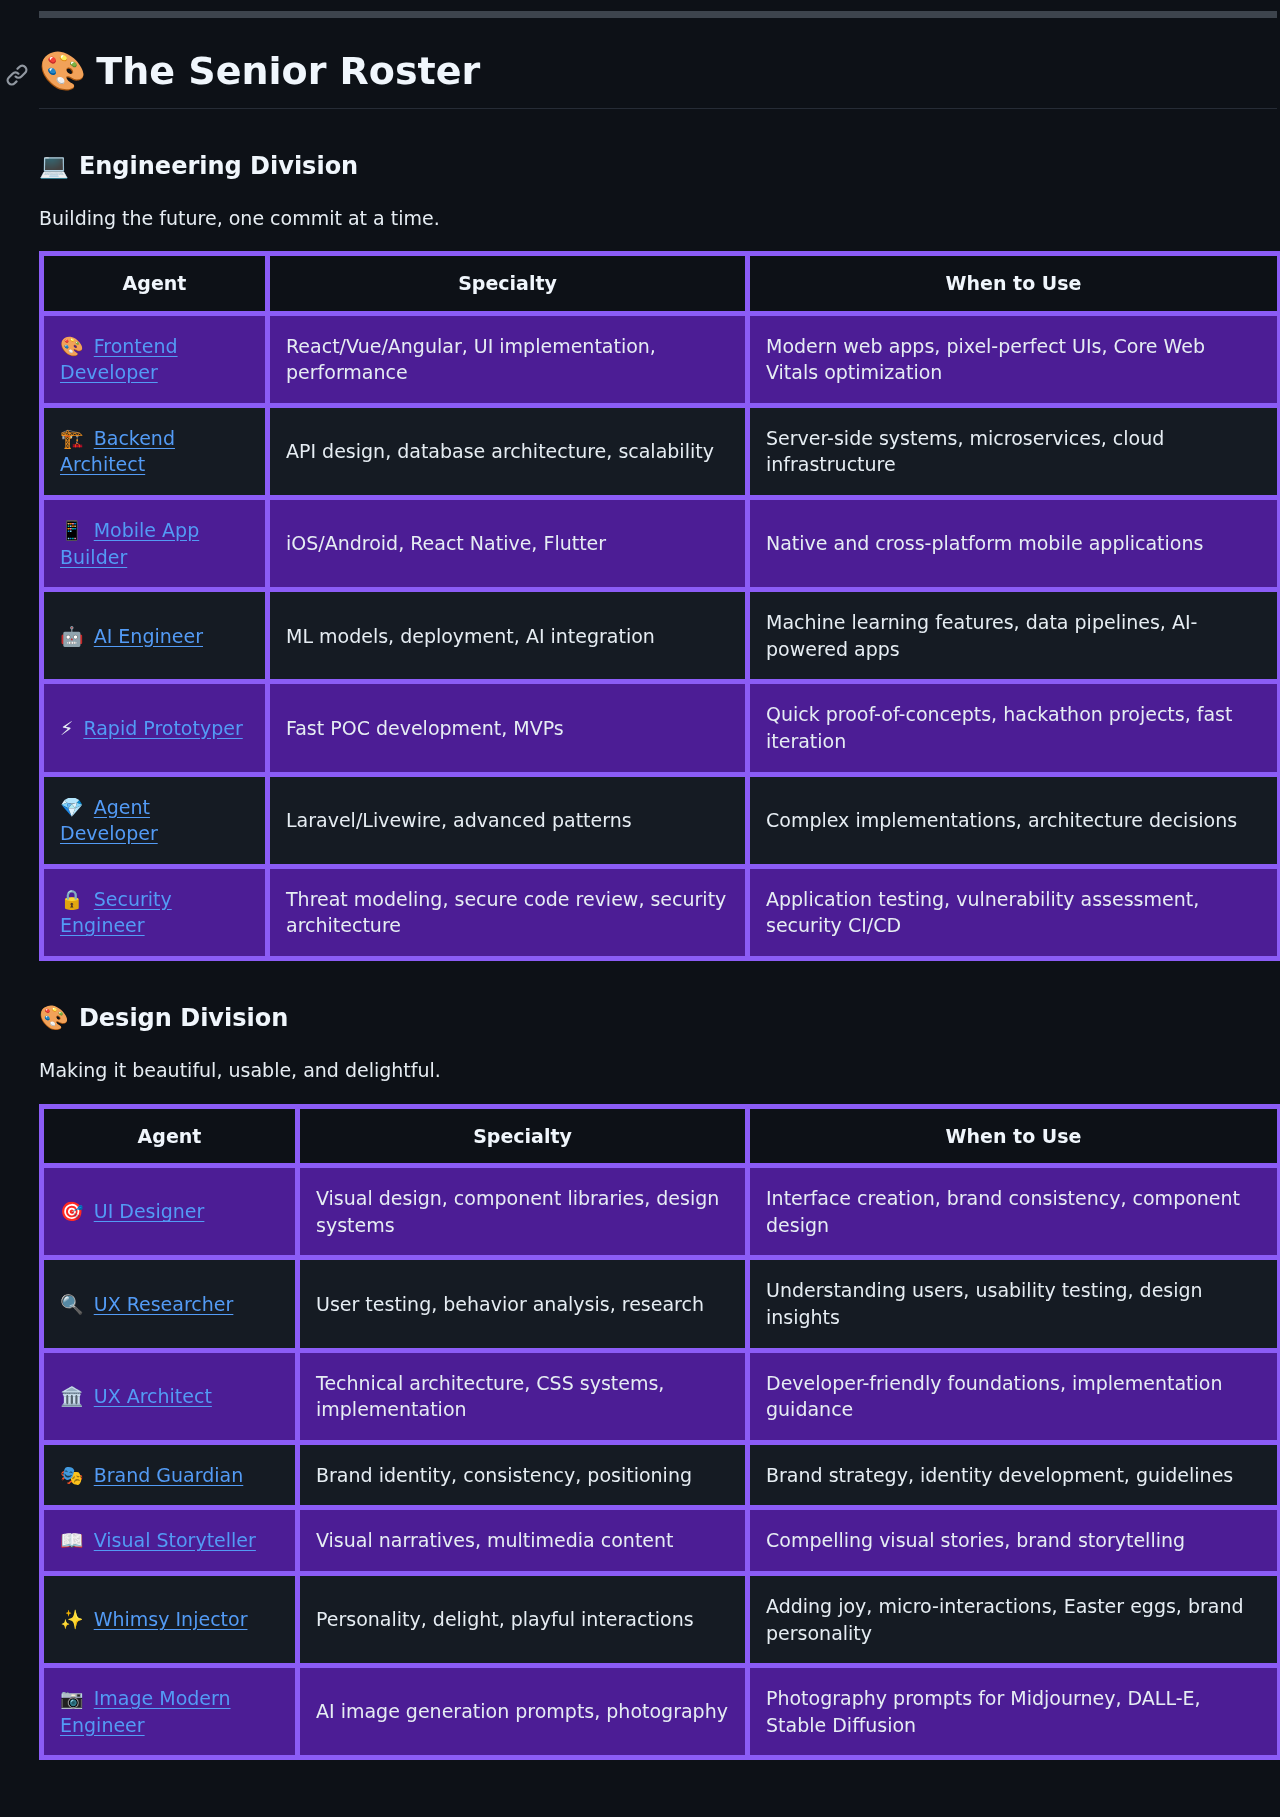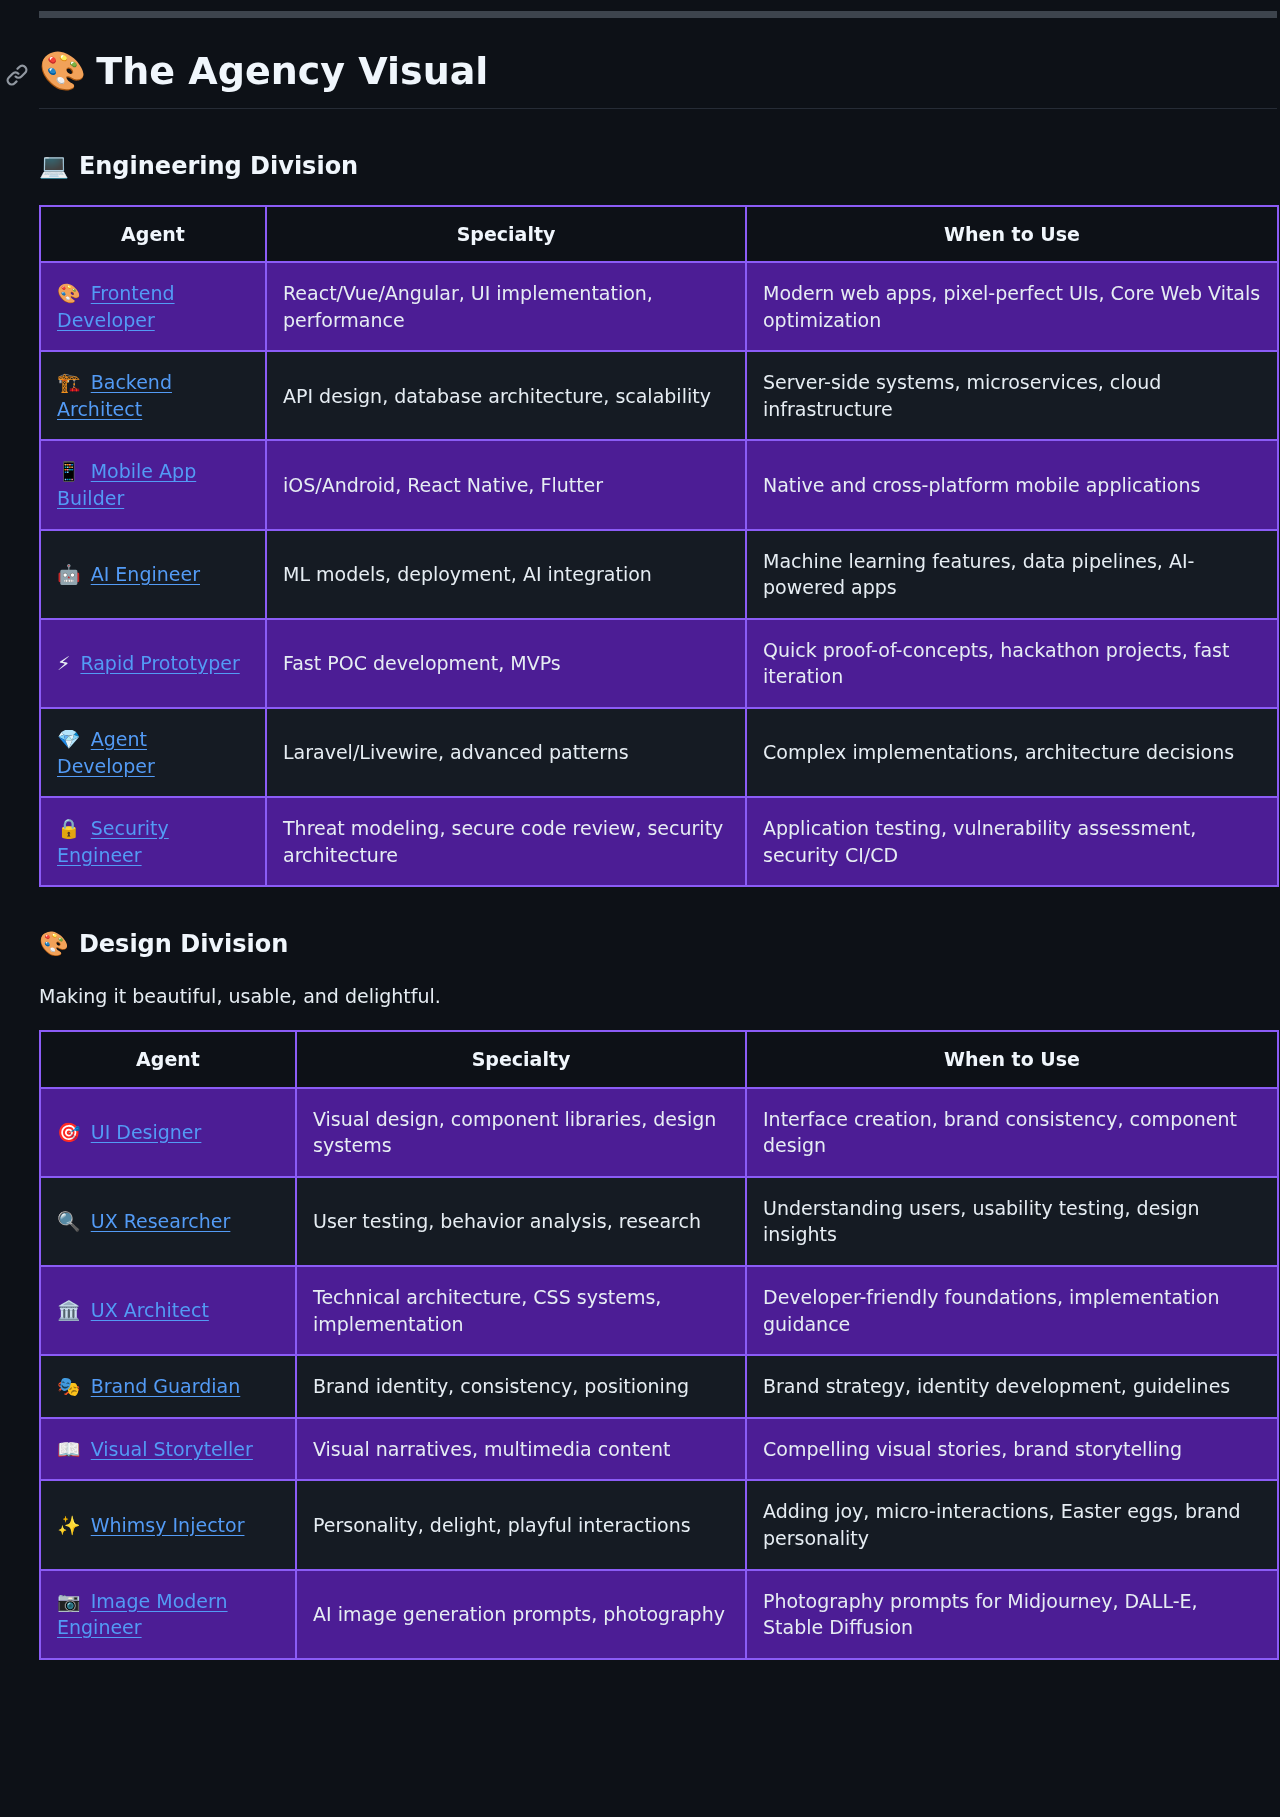--- a/index.html
+++ b/index.html
@@ -60,21 +60,21 @@
   }
   h1 .emoji, h2 .emoji { margin-right: 10px; }
 
   table.roster {
     border-collapse: collapse;
     table-layout: fixed;
     width: 1238px;
     margin: 0;
   }
   table.roster th, table.roster td {
-    border: 2px solid #8b5cf6;
+    border: 5px solid #8b5cf6;
     padding: 17px 16px;
     vertical-align: middle;
     text-align: left;
     word-wrap: break-word;
   }
   table.roster th {
     padding: 14px 16px;
     text-align: center;
     font-weight: 700;
     color: #f0f6fc;
@@ -105,27 +105,28 @@
   <hr class="top-rule">
 
   <h1 class="page-title">
     <span class="anchor-wrap">
       <span style="display:inline-flex;">
         <svg viewBox="0 0 16 16" aria-hidden="true">
           <path d="m7.775 3.275 1.25-1.25a3.5 3.5 0 1 1 4.95 4.95l-2.5 2.5a3.5 3.5 0 0 1-4.95 0 .751.751 0 0 1 .018-1.042.751.751 0 0 1 1.042-.018 1.998 1.998 0 0 0 2.83 0l2.5-2.5a2.002 2.002 0 0 0-2.83-2.83l-1.25 1.25a.751.751 0 0 1-1.042-.018.751.751 0 0 1-.018-1.042Zm-4.69 9.64a1.998 1.998 0 0 0 2.83 0l1.25-1.25a.751.751 0 0 1 1.042.018.751.751 0 0 1 .018 1.042l-1.25 1.25a3.5 3.5 0 1 1-4.95-4.95l2.5-2.5a3.5 3.5 0 0 1 4.95 0 .751.751 0 0 1-.018 1.042.751.751 0 0 1-1.042.018 1.998 1.998 0 0 0-2.83 0l-2.5 2.5a1.998 1.998 0 0 0 0 2.83Z"></path>
         </svg>
       </span>
     </span>
-    <span class="emoji">🎨</span><span>The Agency Visual</span>
+    <span class="emoji">🎨</span><span>The Senior Roster</span>
   </h1>
 
   <section>
     <h2 class="section-title">
       <span class="emoji">💻</span><span>Engineering Division</span>
     </h2>
+    <p class="tagline">Building the future, one commit at a time.</p>
     <table class="roster t-eng">
       <colgroup>
         <col class="c1">
           <col class="c2">
           <col class="c3">
       </colgroup>
     <thead>
           <tr>
             <th>Agent</th>
             <th>Specialty</th>

